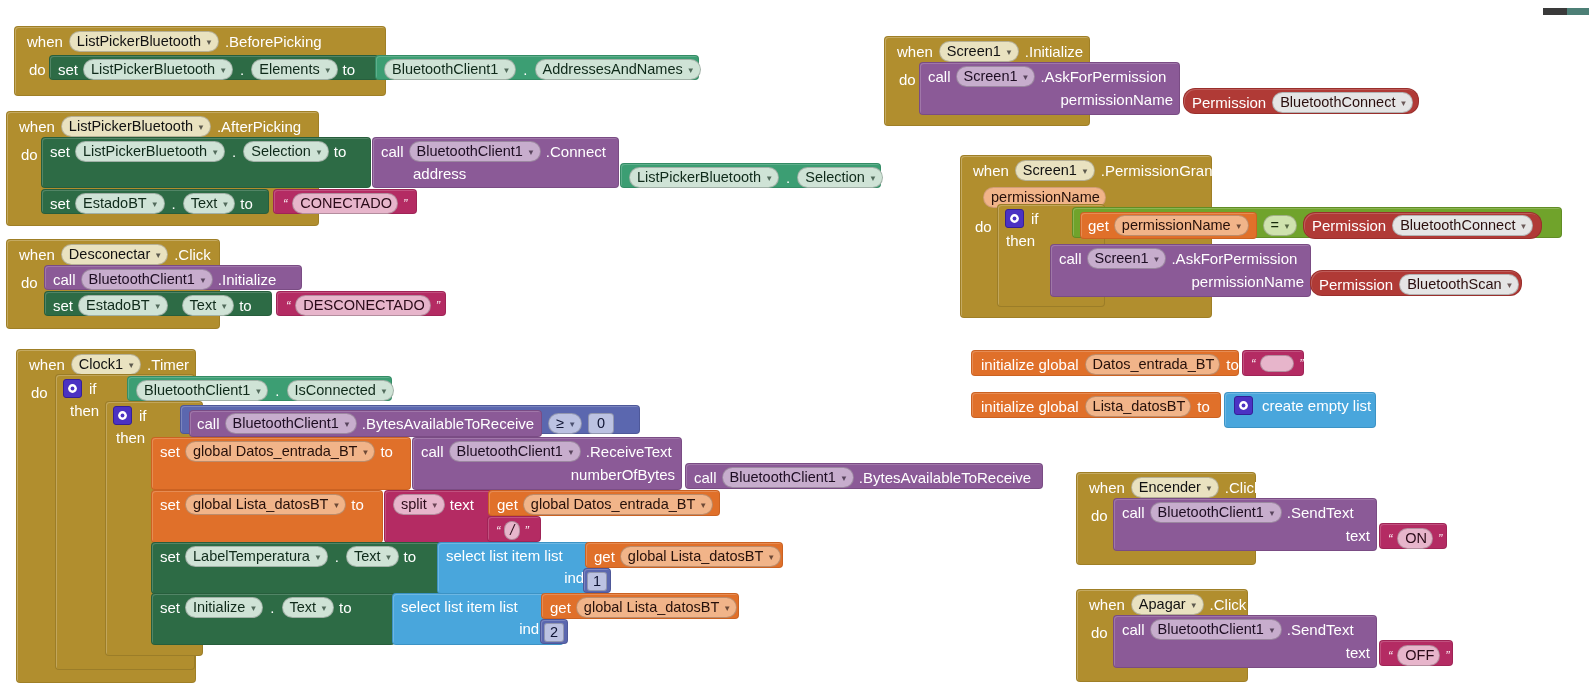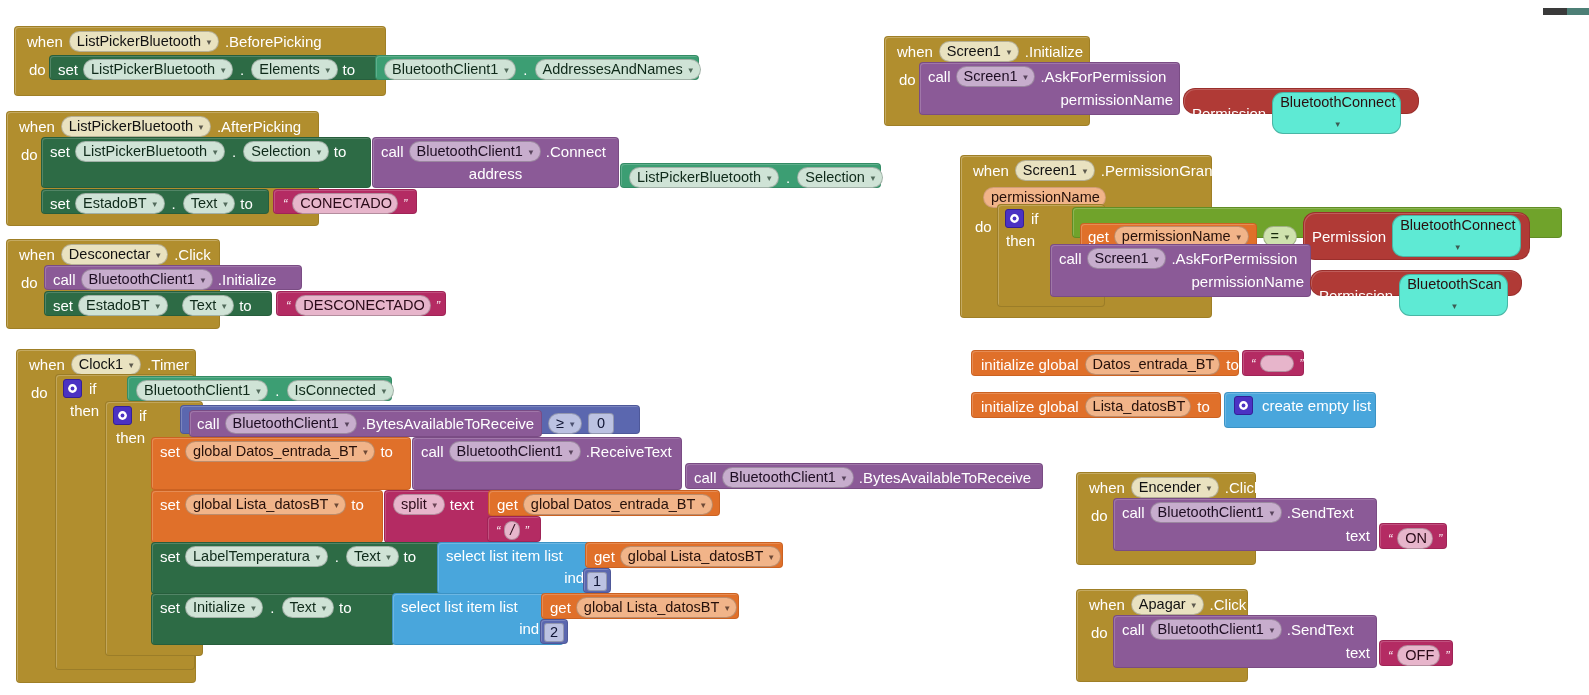--- a/index.html
+++ b/index.html
@@ -55,21 +55,21 @@
   .fld{
     display:inline-flex;align-items:center;gap:4px;
     border-radius:11px;padding:1px 5px 1px 7px;
     font-size:14.5px;line-height:17px;
     border:1px solid rgba(0,0,0,.22);
   }
   .fld.lt{background:#E9E2C0;color:#111;}        
   .fld.gr{background:#CFE3D6;color:#0f2a1a;}     
   .fld.pu{background:#C7ADCD;color:#1d0d22;}     
   .fld.or{background:#F1B489;color:#26100a;}     
-  .fld.rd{background:#5eead4;color:#2a0f0e;flex-direction:column;}     
+  .fld.rd{background:#e5e5e5;color:#2a0f0e;}     
   .fld.pk{background:#E7B5CB;color:#2a0a18;}     
   .fld.bl{background:#BCC2E2;color:#0f1433;}     
   .fld.lg{background:#CFE2AE;color:#17280a;}     
   .caret{font-size:8px;opacity:.65;transform:translateY(1px);}
 
   .lbl{font-size:15px;color:#fff;}
   .dot{font-size:15px;color:#fff;padding:0 2px;}
 
   
   .gear{
@@ -172,21 +172,21 @@
   </div>
   <div class="blk callb" style="left:372px;top:129px;width:247px;height:51px;">
     <div class="row" style="gap:5px;padding:3px 8px;">
       <span class="lbl">call</span>
       <span class="fld pu">
         <span>BluetoothClient1</span>
         <span class="caret">▼</span>
       </span>
       <span class="lbl">.Connect</span>
     </div>
-    <div class="row" style="justify-content:center;padding:0 6px;">
+    <div class="row" style="justify-content:flex-start;padding:0 6px;margin-left:34px;">
       <span class="lbl">address</span>
     </div>
   </div>
   <div class="blk getb" style="left:620px;top:155px;width:261px;height:25px;">
     <div class="row" style="gap:5px;padding:3px 8px;">
       <span class="fld gr">
         <span>ListPickerBluetooth</span>
         <span class="caret">▼</span>
       </span>
       <span class="dot">.</span>
@@ -360,20 +360,23 @@
   </div>
   <div class="blk callb" style="left:412px;top:429px;width:270px;height:53px;">
     <div class="row" style="gap:5px;padding:3px 8px;">
       <span class="lbl">call</span>
       <span class="fld pu">
         <span>BluetoothClient1</span>
         <span class="caret">▼</span>
       </span>
       <span class="lbl">.ReceiveText</span>
     </div>
+    <div class="row" style="justify-content:flex-end;padding:1px 6px;">
+      <span class="lbl">numberOfBytes</span>
+    </div>
   </div>
   <div class="blk callb" style="left:685px;top:455px;width:358px;height:26px;">
     <div class="row" style="gap:5px;padding:3px 8px;">
       <span class="lbl">call</span>
       <span class="fld pu">
         <span>BluetoothClient1</span>
         <span class="caret">▼</span>
       </span>
       <span class="lbl">.BytesAvailableToReceive</span>
     </div>

